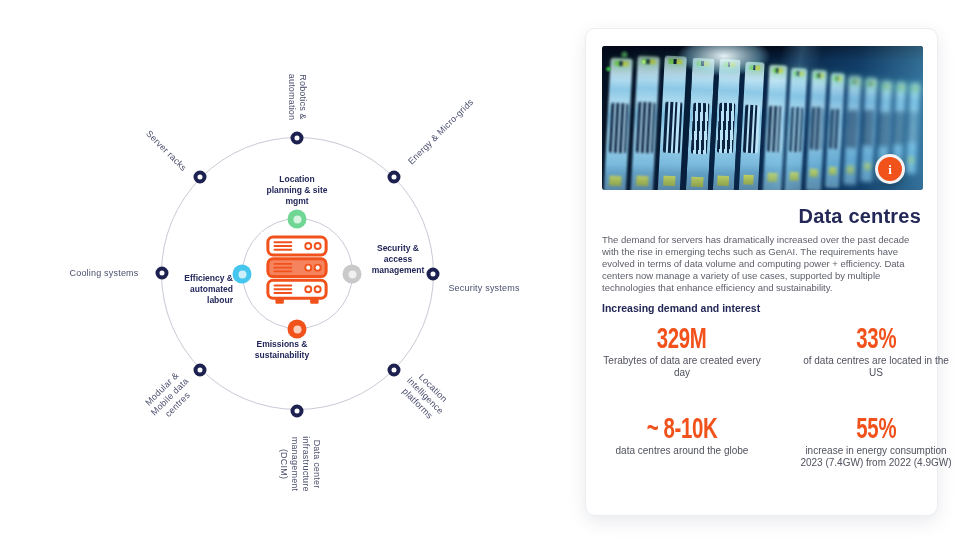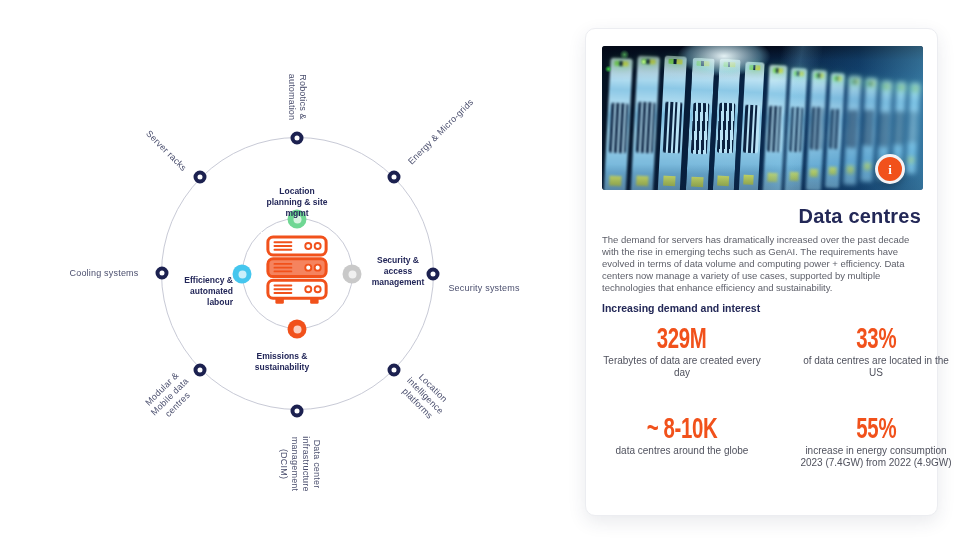--- a/index.html
+++ b/index.html
@@ -28,23 +28,23 @@
   .l-robotics{left:297px;top:97px;--r:90deg;width:70px;}
   .l-energy{left:441px;top:132px;--r:-45deg;}
   .l-server-racks{left:166px;top:151px;--r:45deg;}
   .l-security-systems{left:484px;top:288px;}
   .l-cooling{left:104px;top:273px;}
   .l-loc-intel{left:425px;top:396px;--r:45deg;width:64px;}
   .l-modular{left:170px;top:397px;--r:-45deg;width:66px;}
   .l-dcim{left:300px;top:464px;--r:90deg;width:76px;}
 
   .ilabel{position:absolute;font-weight:bold;font-size:8.5px;color:#232759;line-height:1.3;
-          text-align:center;transform:translate(-50%,-50%);margin-top:12px;}
+          text-align:center;transform:translate(-50%,-50%);}
   .l-planning{left:297px;top:191px;width:70px;}
-  .l-efficiency{left:202px;top:280px;width:62px;text-align:right;}
+  .l-efficiency{left:202px;top:290px;width:62px;text-align:right;}
   .l-sec-access{left:398px;top:260px;width:66px;text-align:center;}
   .l-emissions{left:282px;top:350px;width:64px;}
 
   .center-icon{position:absolute;left:297px;top:272px;transform:translate(-50%,-50%);
                background:#fff;padding:3px 5px;}
 
   
   .card{position:absolute;left:585px;top:28px;width:353px;height:488px;background:#fff;
         border:1px solid #ECEDF1;border-radius:10px;box-shadow:0 6px 18px rgba(40,50,80,.10);
         box-sizing:border-box;padding:17px 16px 0 16px;}

